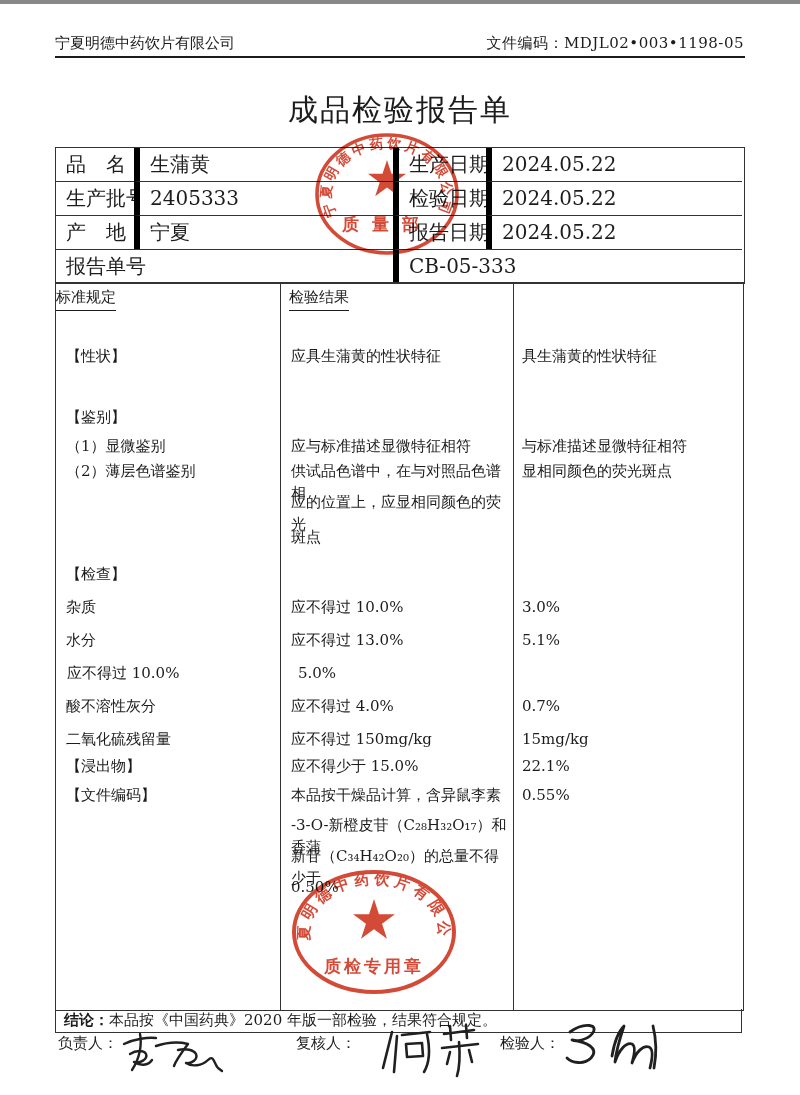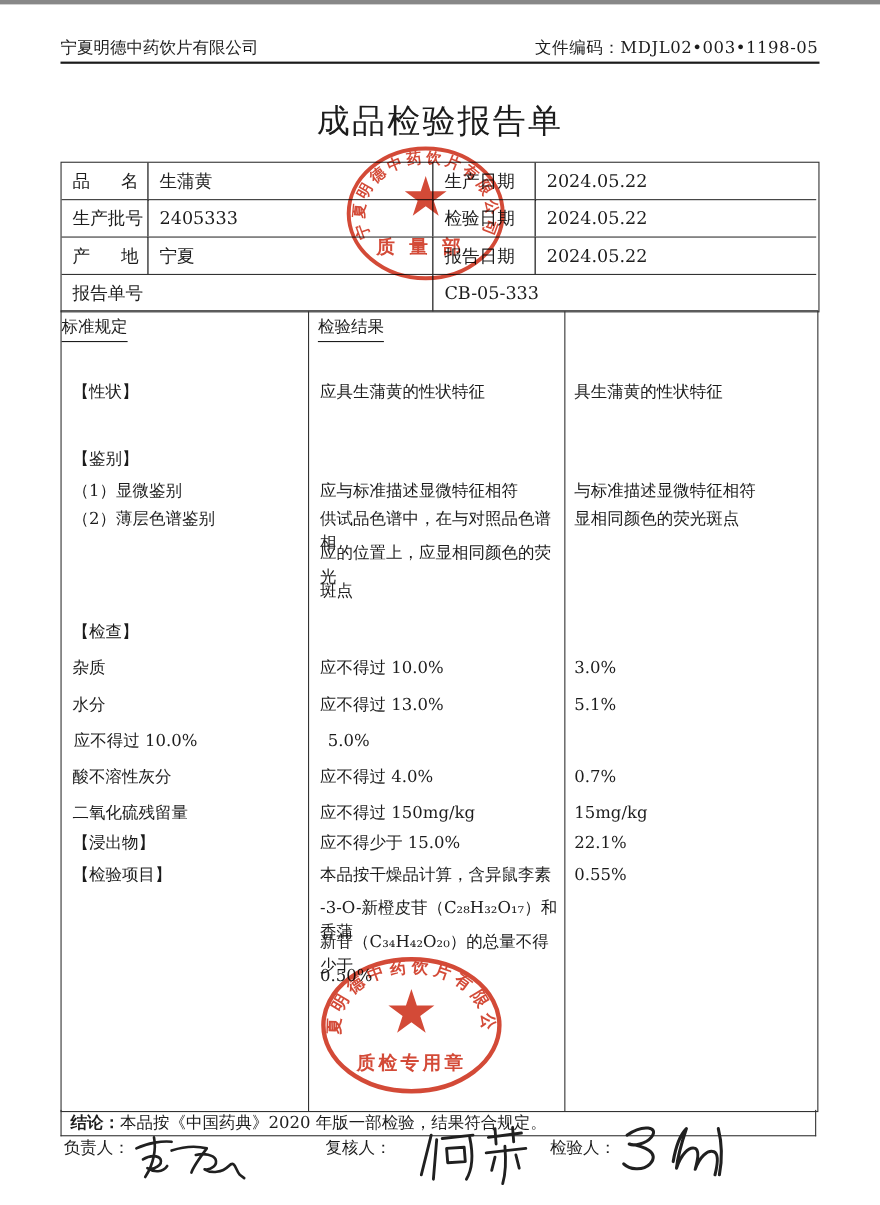--- a/index.html
+++ b/index.html
@@ -6,23 +6,23 @@
   #page{position:relative;width:800px;height:1095px;background:#ffffff;margin:4px auto;
         font-family:"DejaVu Serif","Liberation Serif",serif;color:#1c1c1c;overflow:hidden;}
   .abs{position:absolute;}
   
   .hdr-company{left:55px;top:30px;font-size:15px;}
   .hdr-code{right:56px;top:30px;font-size:15px;letter-spacing:.5px;}
   .hdr-rule{left:55px;top:52px;width:690px;height:2px;background:#1b1b1b;}
   .title{left:0;top:86px;width:100%;text-align:center;font-size:30px;font-weight:400;letter-spacing:2px;}
   
   .info{left:55px;top:143px;width:688px;border:1px solid #333;display:grid;
-        grid-template-columns:78px 259px 93px 256px;font-size:16px;}
+        grid-template-columns:78px 259px 93px 256px;font-size:20px;}
   .info .cell{height:33px;line-height:33px;padding:0 8px 0 10px;border-top:1px solid #333;
-              border-left:1px solid #000000;white-space:nowrap;overflow:hidden;}
+              border-left:6px solid #000000;white-space:nowrap;overflow:hidden;}
   .info .r1{border-top:none;}
   .info .c1{border-left:none;}
   .jlab{text-align:justify;text-align-last:justify;}
   .span2{grid-column:1 / span 2;}
   .span2b{grid-column:3 / span 2;}
   
   .maintbl{left:55px;top:278px;width:687px;height:727px;border:1px solid #333;}
   .vline{position:absolute;top:0;width:1px;height:100%;background:#333;}
   .trow{position:absolute;left:0;width:100%;display:flex;font-size:15px;line-height:22px;}
   .tc1{width:224px;padding-left:10px;box-sizing:border-box;}
@@ -137,21 +137,21 @@
         <div class="tc1">二氧化硫残留量</div>
         <div class="tc2">应不得过 150mg/kg</div>
         <div class="tc3">15mg/kg</div>
       </div>
     <div class="trow" style="top:472px">
         <div class="tc1">【浸出物】</div>
         <div class="tc2">应不得少于 15.0%</div>
         <div class="tc3">22.1%</div>
       </div>
     <div class="trow" style="top:501px">
-        <div class="tc1">【检验项目】</div>
+        <div class="tc1">【文件编码】</div>
         <div class="tc2">本品按干燥品计算，含异鼠李素</div>
         <div class="tc3">0.55%</div>
       </div>
     <div class="trow" style="top:531px">
         <div class="tc1"></div>
         <div class="tc2">-3-O-新橙皮苷（C₂₈H₃₂O₁₇）和香蒲</div>
         <div class="tc3"></div>
       </div>
     <div class="trow" style="top:562px">
         <div class="tc1"></div>

